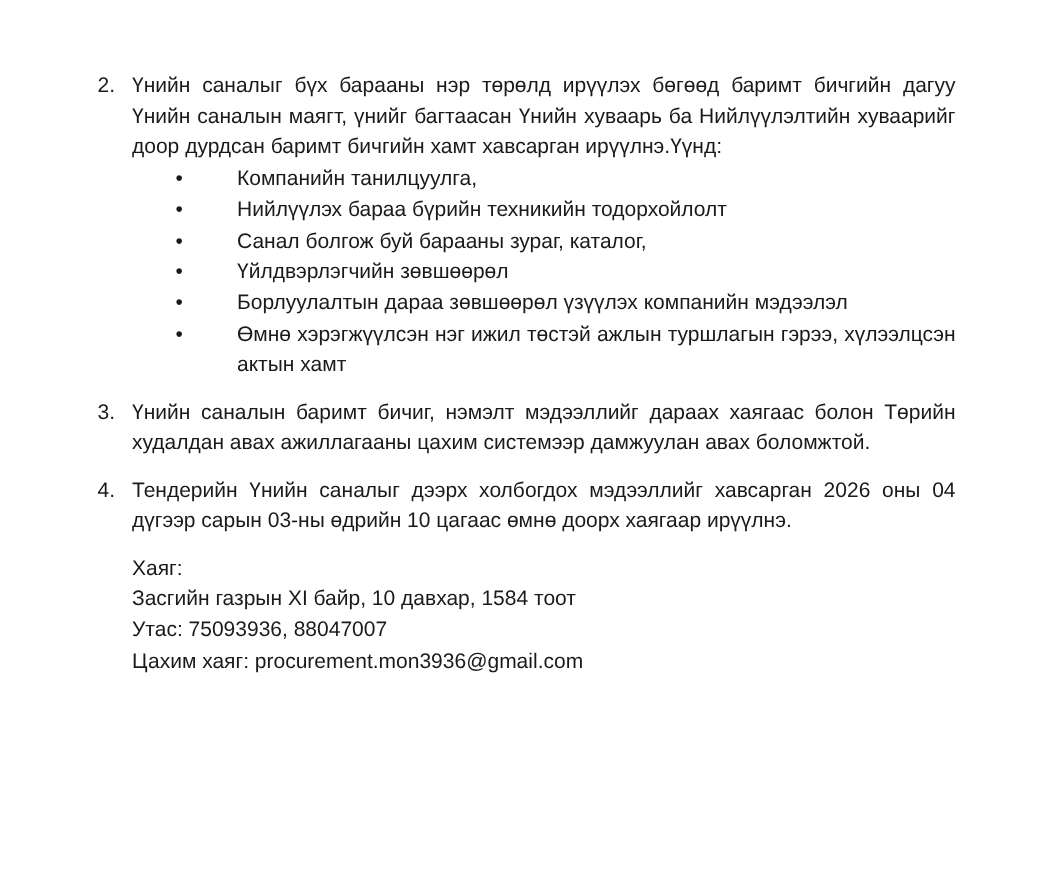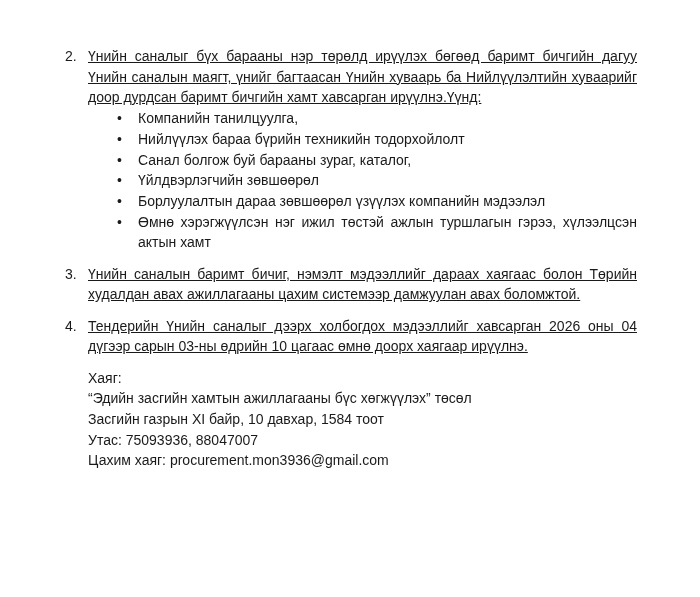--- a/index.html
+++ b/index.html
@@ -16,29 +16,29 @@
     padding: 46px 63px 0 65px;
     overflow: hidden;
   }
   .doc-item { display: flex; }
   .doc-item + .doc-item { margin-top: 10.6px; }
   .item-number {
     width: 23px;
     flex: 0 0 23px;
   }
   .item-content { flex: 1; min-width: 0; }
-  .para-justify { text-align: justify; text-decoration: underline; }
+  .para-justify { text-align: justify; }
   .bullet-list { list-style: none; }
   .bullet-item { display: flex; }
   .bullet-marker {
     flex: 0 0 21px;
     width: 21px;
     margin-left: 29px;
   }
-  .bullet-text { flex: 1; min-width: 0; text-align: justify; }
+  .bullet-text { flex: 1; min-width: 0; text-align: justify; margin-left: 20px; }
   .address-block { margin-top: 10.6px; }
   .email-link {
     color: #1a1a1a;
     cursor: pointer;
   }
 </style>
 </head>
 <body>
 
 <div class="page">
@@ -83,21 +83,20 @@
     </div>
   </div>
 
   <div class="doc-item">
     <div class="item-number">4.</div>
     <div class="item-content">
       <div class="para-justify">Тендерийн Үнийн саналыг дээрх холбогдох мэдээллийг хавсарган 2026 оны 04 дүгээр сарын 03-ны өдрийн 10 цагаас өмнө доорх хаягаар ирүүлнэ.</div>
 
       <div class="address-block">
         <div>Хаяг:</div>
-        <div>“Эдийн засгийн хамтын ажиллагааны бүс хөгжүүлэх” төсөл</div>
         <div>Засгийн газрын XI байр, 10 давхар, 1584 тоот</div>
         <div><span>Утас: </span><span>75093936, 88047007</span></div>
         <div><span>Цахим хаяг: </span><a class="email-link">procurement.mon3936@gmail.com</a></div>
       </div>
     </div>
   </div>
 
 </div>
 
 </body></html>

